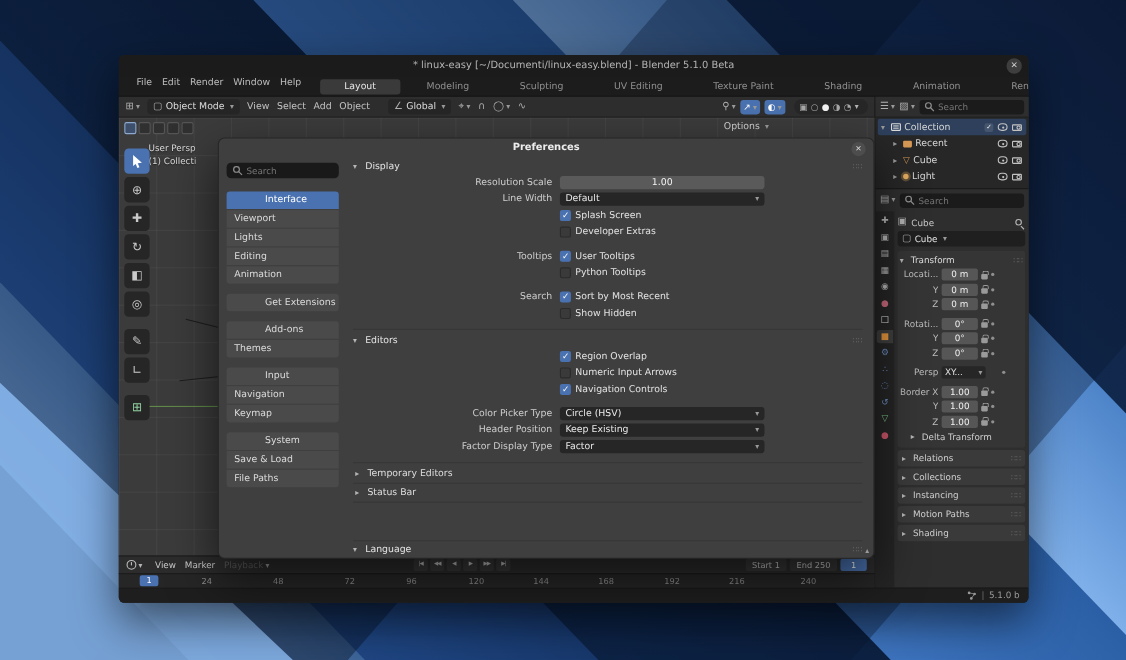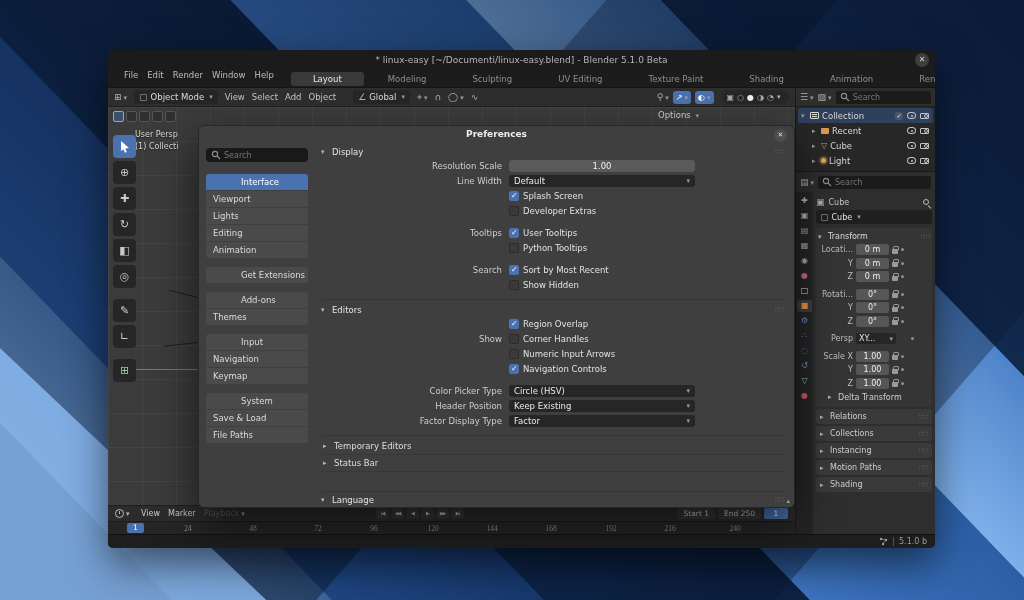--- a/index.html
+++ b/index.html
@@ -93,21 +93,21 @@
   .playbtns { position:absolute; left:268px; display:flex; gap:2px; }
   .pbtn { background:#383838; border-radius:2px; min-width:13px; height:11px; color:#c3c3c3;
     font-size:5px; line-height:11px; text-align:center; padding:0 2px; letter-spacing:-1px; }
   .rangefields { margin-left:auto; display:flex; gap:3px; align-items:center; }
   .rngfield { background:#383838; border-radius:2px; height:11px; line-height:11px; padding:0 6px;
     color:#cfcfcf; font-size:7.5px; white-space:nowrap; }
   .curframe { background:#4a72b0; border-radius:2px; height:11px; line-height:11px; min-width:24px;
     text-align:center; color:#fff; font-size:7.5px; }
   .ruler { height:13px; background:#262626; border-top:1px solid #1c1c1c; position:relative;
     flex:none; color:#8d8d8d; font-size:7.5px; }
-  .fnum { position:absolute; top:2px; transform:translateX(-50%);font-family:Liberation Serif, serif; }
+  .fnum { position:absolute; top:2px; transform:translateX(-50%); }
   .fcur { position:absolute; left:19px; top:1px; width:17px; height:10px; background:#4a72b0;
     border-radius:2px; color:#fff; text-align:center; line-height:10px; font-size:7.5px; }
 
   
   .outlhead { height:19px; background:#2e2e2e; display:flex; align-items:center; gap:4px;
     padding:0 4px; border-bottom:1px solid #1f1f1f; flex:none; }
   .search { flex:1; background:#1b1b1b; border-radius:3px; height:13px; display:flex;
     align-items:center; gap:3px; padding:0 4px; }
   .search input { background:transparent; border:none; outline:none; color:#b9b9b9;
     font-size:8px; width:100%; font-family:inherit; }
@@ -530,21 +530,21 @@
               <div class="trow">
                 <span class="tlabel">Persp</span>
                 <span class="ddmini">
                   <span>XY...</span>
                   <span class="ddchev" style="margin-left:auto;color:#9a9a9a;font-size:7px">▾</span>
                 </span>
                 <i class="pdot" style="margin-left:12px"></i>
               </div>
               <div class="tgap"></div>
               <div class="trow">
-                  <span class="tlabel">Scale X</span>
+                  <span class="tlabel">Border X</span>
                   <span class="tval">1.00</span>
                   <i class="lock"></i>
                   <i class="pdot"></i>
                 </div>
               <div class="trow">
                   <span class="tlabel">Y</span>
                   <span class="tval">1.00</span>
                   <i class="lock"></i>
                   <i class="pdot"></i>
                 </div>
@@ -703,25 +703,20 @@
         <span>Editors</span>
         <span class="grip">∷∷</span>
       </div>
       <div class="secbody">
         <div class="drow">
           <span class="rlabel"></span>
           <span class="cb on"></span>
           <span class="cblabel">Region Overlap</span>
         </div>
         <div class="drow">
-          <span class="rlabel">Show</span>
-          <span class="cb"></span>
-          <span class="cblabel">Corner Handles</span>
-        </div>
-        <div class="drow">
           <span class="rlabel"></span>
           <span class="cb"></span>
           <span class="cblabel">Numeric Input Arrows</span>
         </div>
         <div class="drow">
           <span class="rlabel"></span>
           <span class="cb on"></span>
           <span class="cblabel">Navigation Controls</span>
         </div>
         <div class="dspacer"></div>

